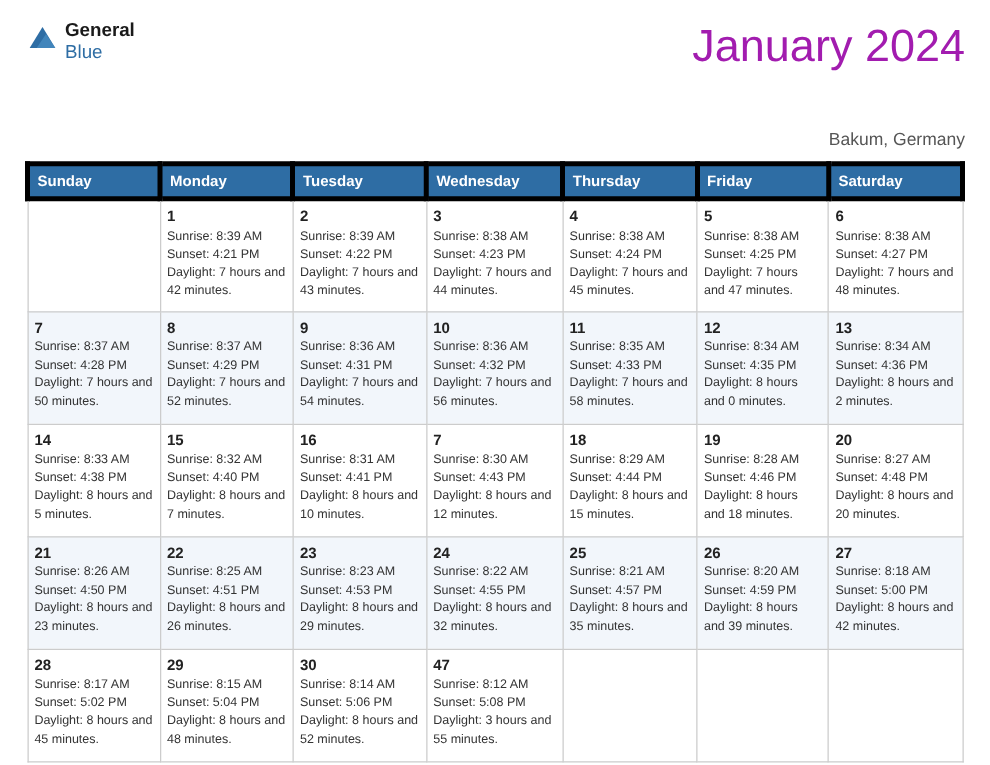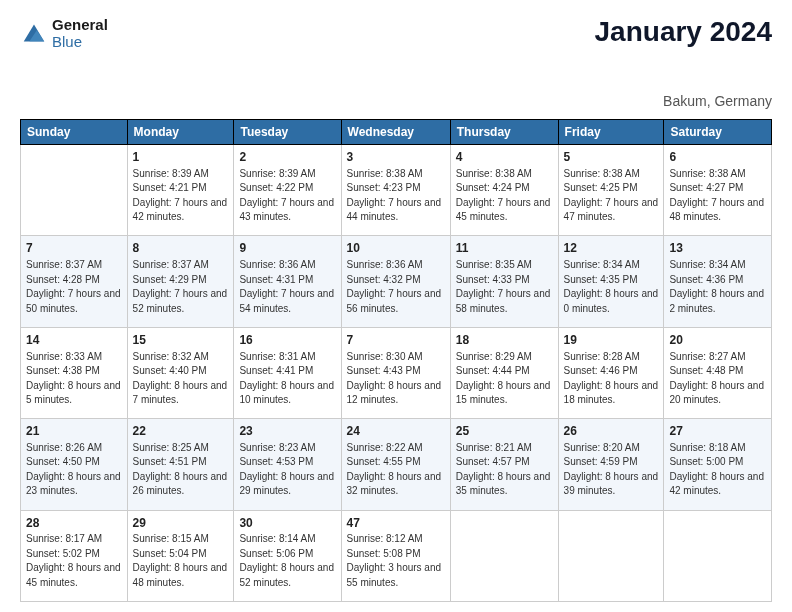--- a/index.html
+++ b/index.html
@@ -18,54 +18,54 @@
       flex-direction: column;
     }
     .header {
       display: flex;
       justify-content: space-between;
       align-items: flex-start;
       margin-bottom: 10px;
     }
     .logo {
       display: flex;
-      align-items: center;
+      align-items: flex-start;
       gap: 4px;
     }
     .logo-icon {
       width: 28px;
       height: 28px;
     }
     .title-section {
       text-align: right;
     }
     .month-title {
-      font-size: 28px;
-      font-weight: bold;
-      color: #0f172a;
+      font-size: 36px;
+      font-weight: normal;
+      color: #a21caf;
     }
     .location {
       font-size: 14px;
       color: #555;
       margin-top: 45px;
     }
     .calendar-table {
       width: 100%;
       border-collapse: collapse;
       flex: 1;
       font-size: 10.5px;
     }
     .calendar-table thead tr th {
       background: #2e6da4;
       color: #fff;
       text-align: left;
       padding: 5px 6px;
       font-size: 12px;
       font-weight: bold;
-      border: 1px solid #000000;
+      border: 4px solid #000000;
     }
     .calendar-table tbody tr td {
       border: 1px solid #ccc;
       vertical-align: top;
       padding: 4px 5px;
       width: 113px;
       height: 90px;
       color: #222;
       line-height: 1.4;
     }

